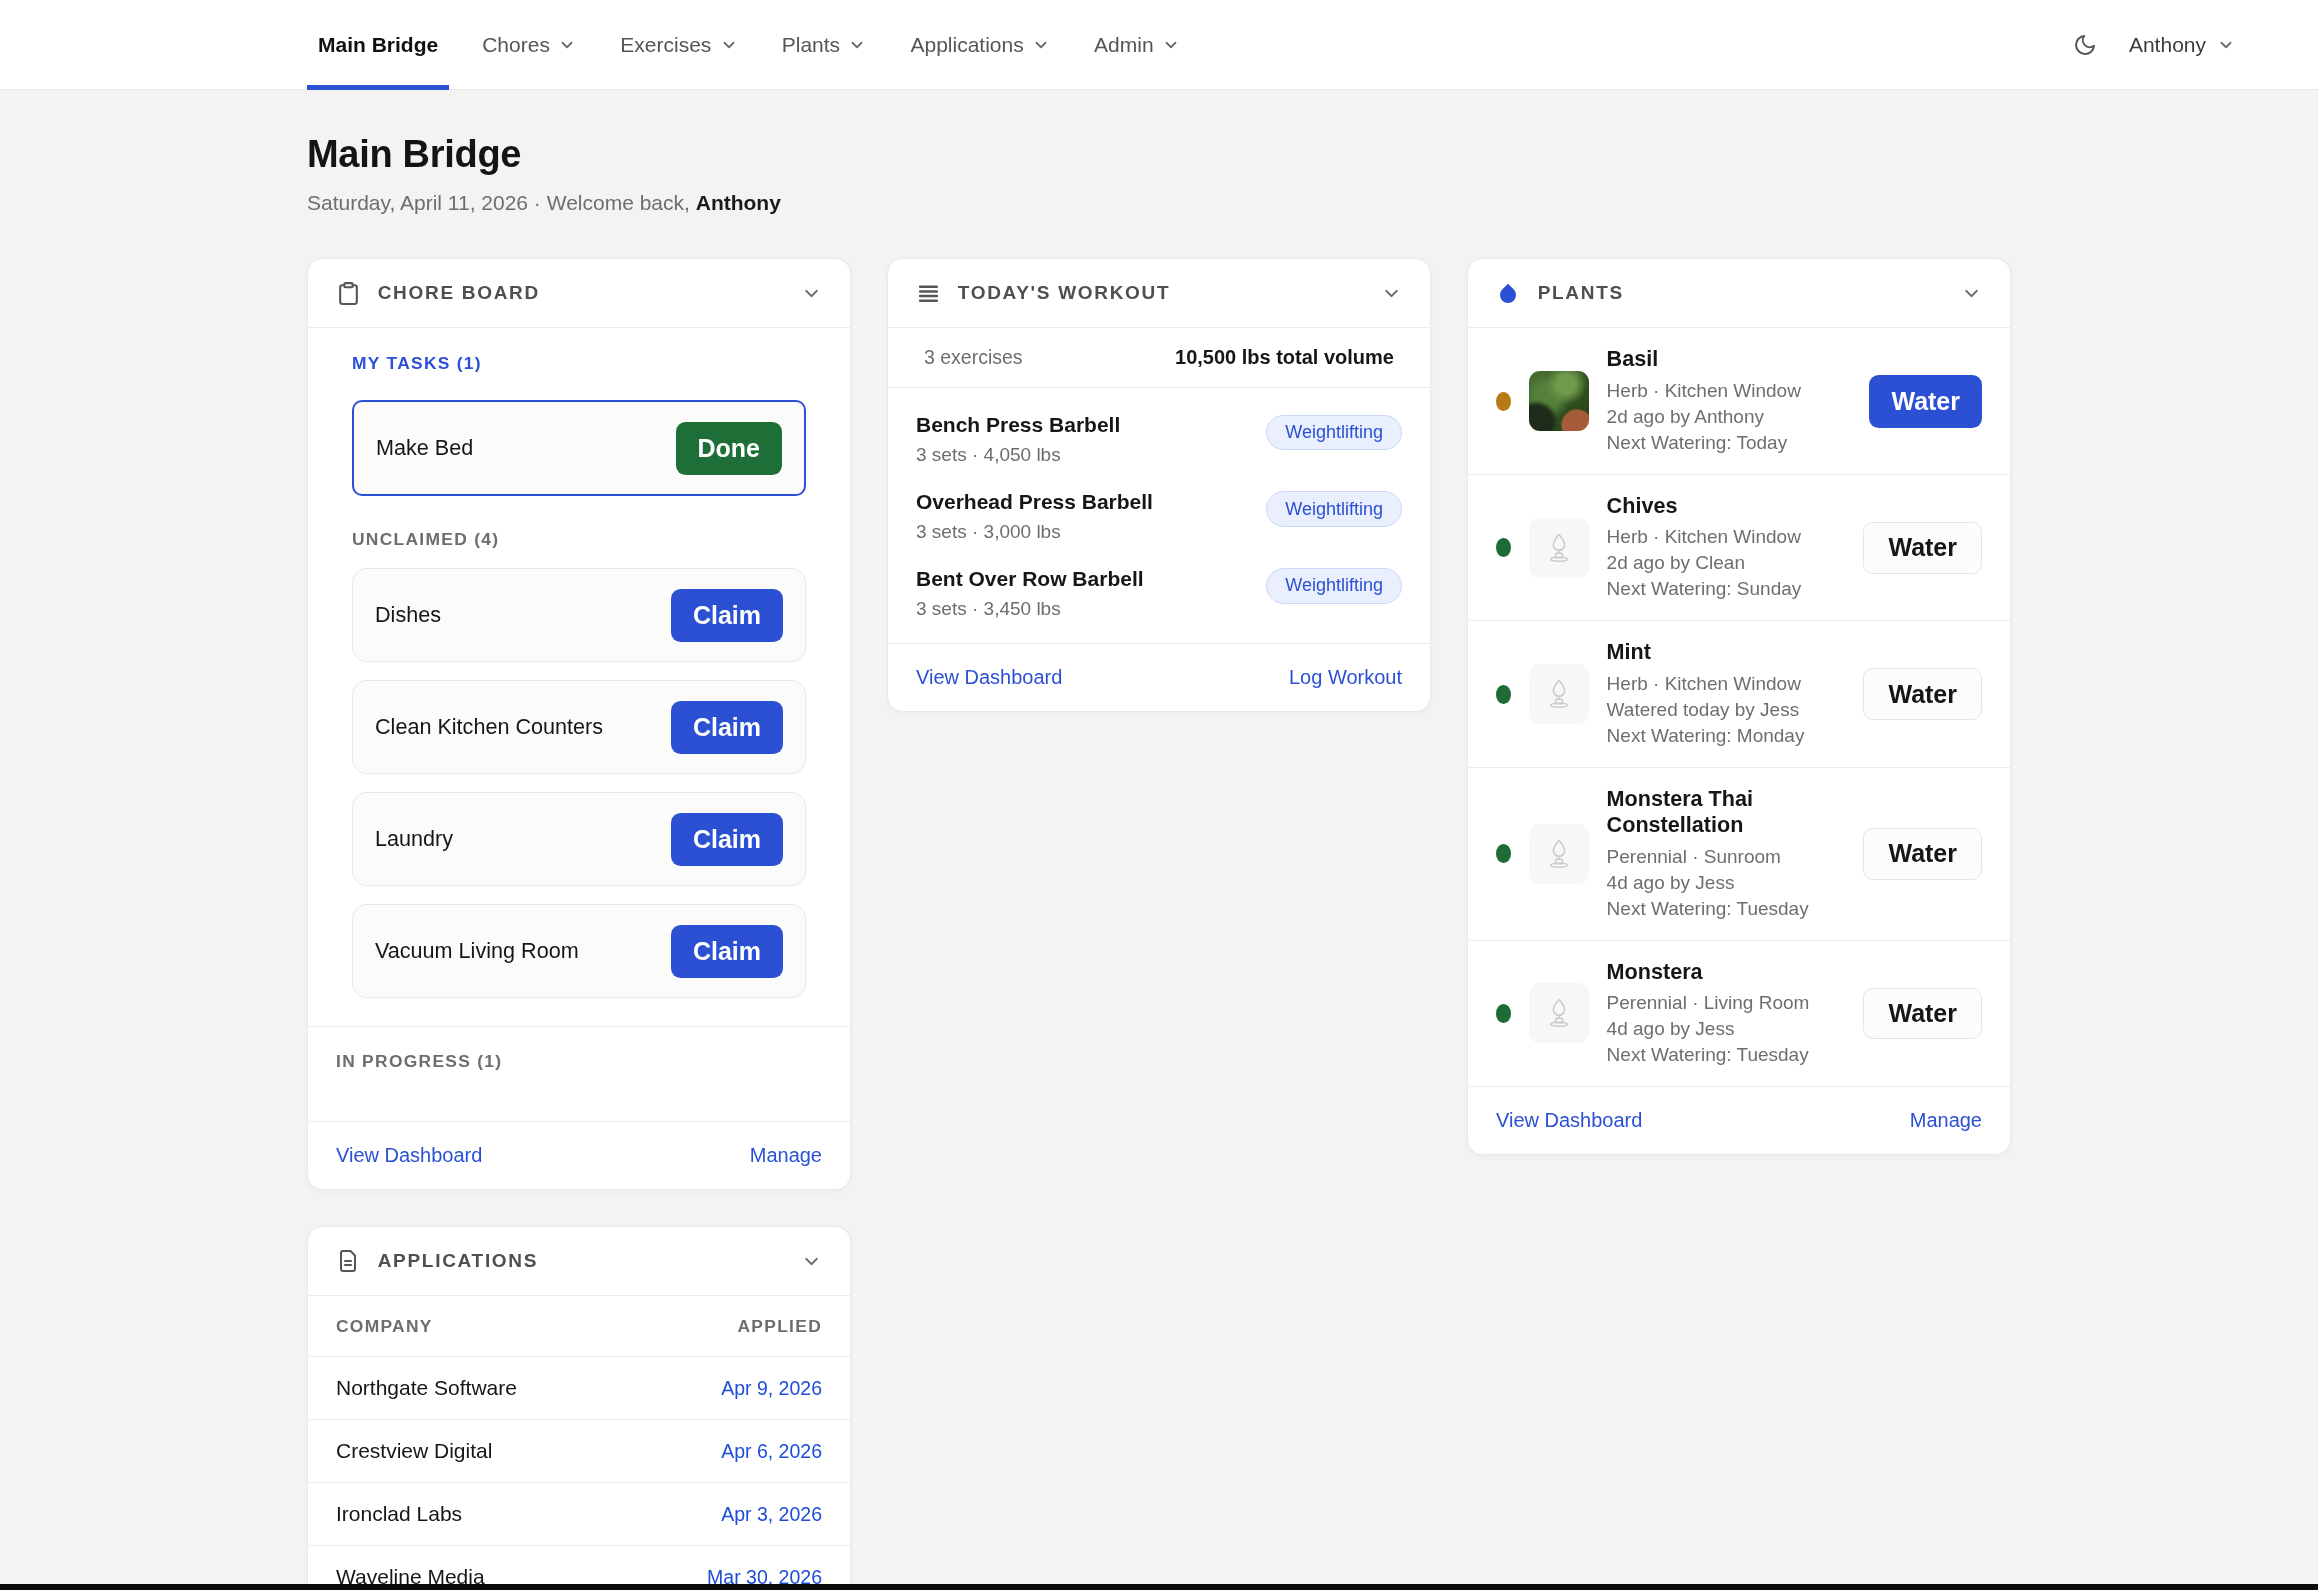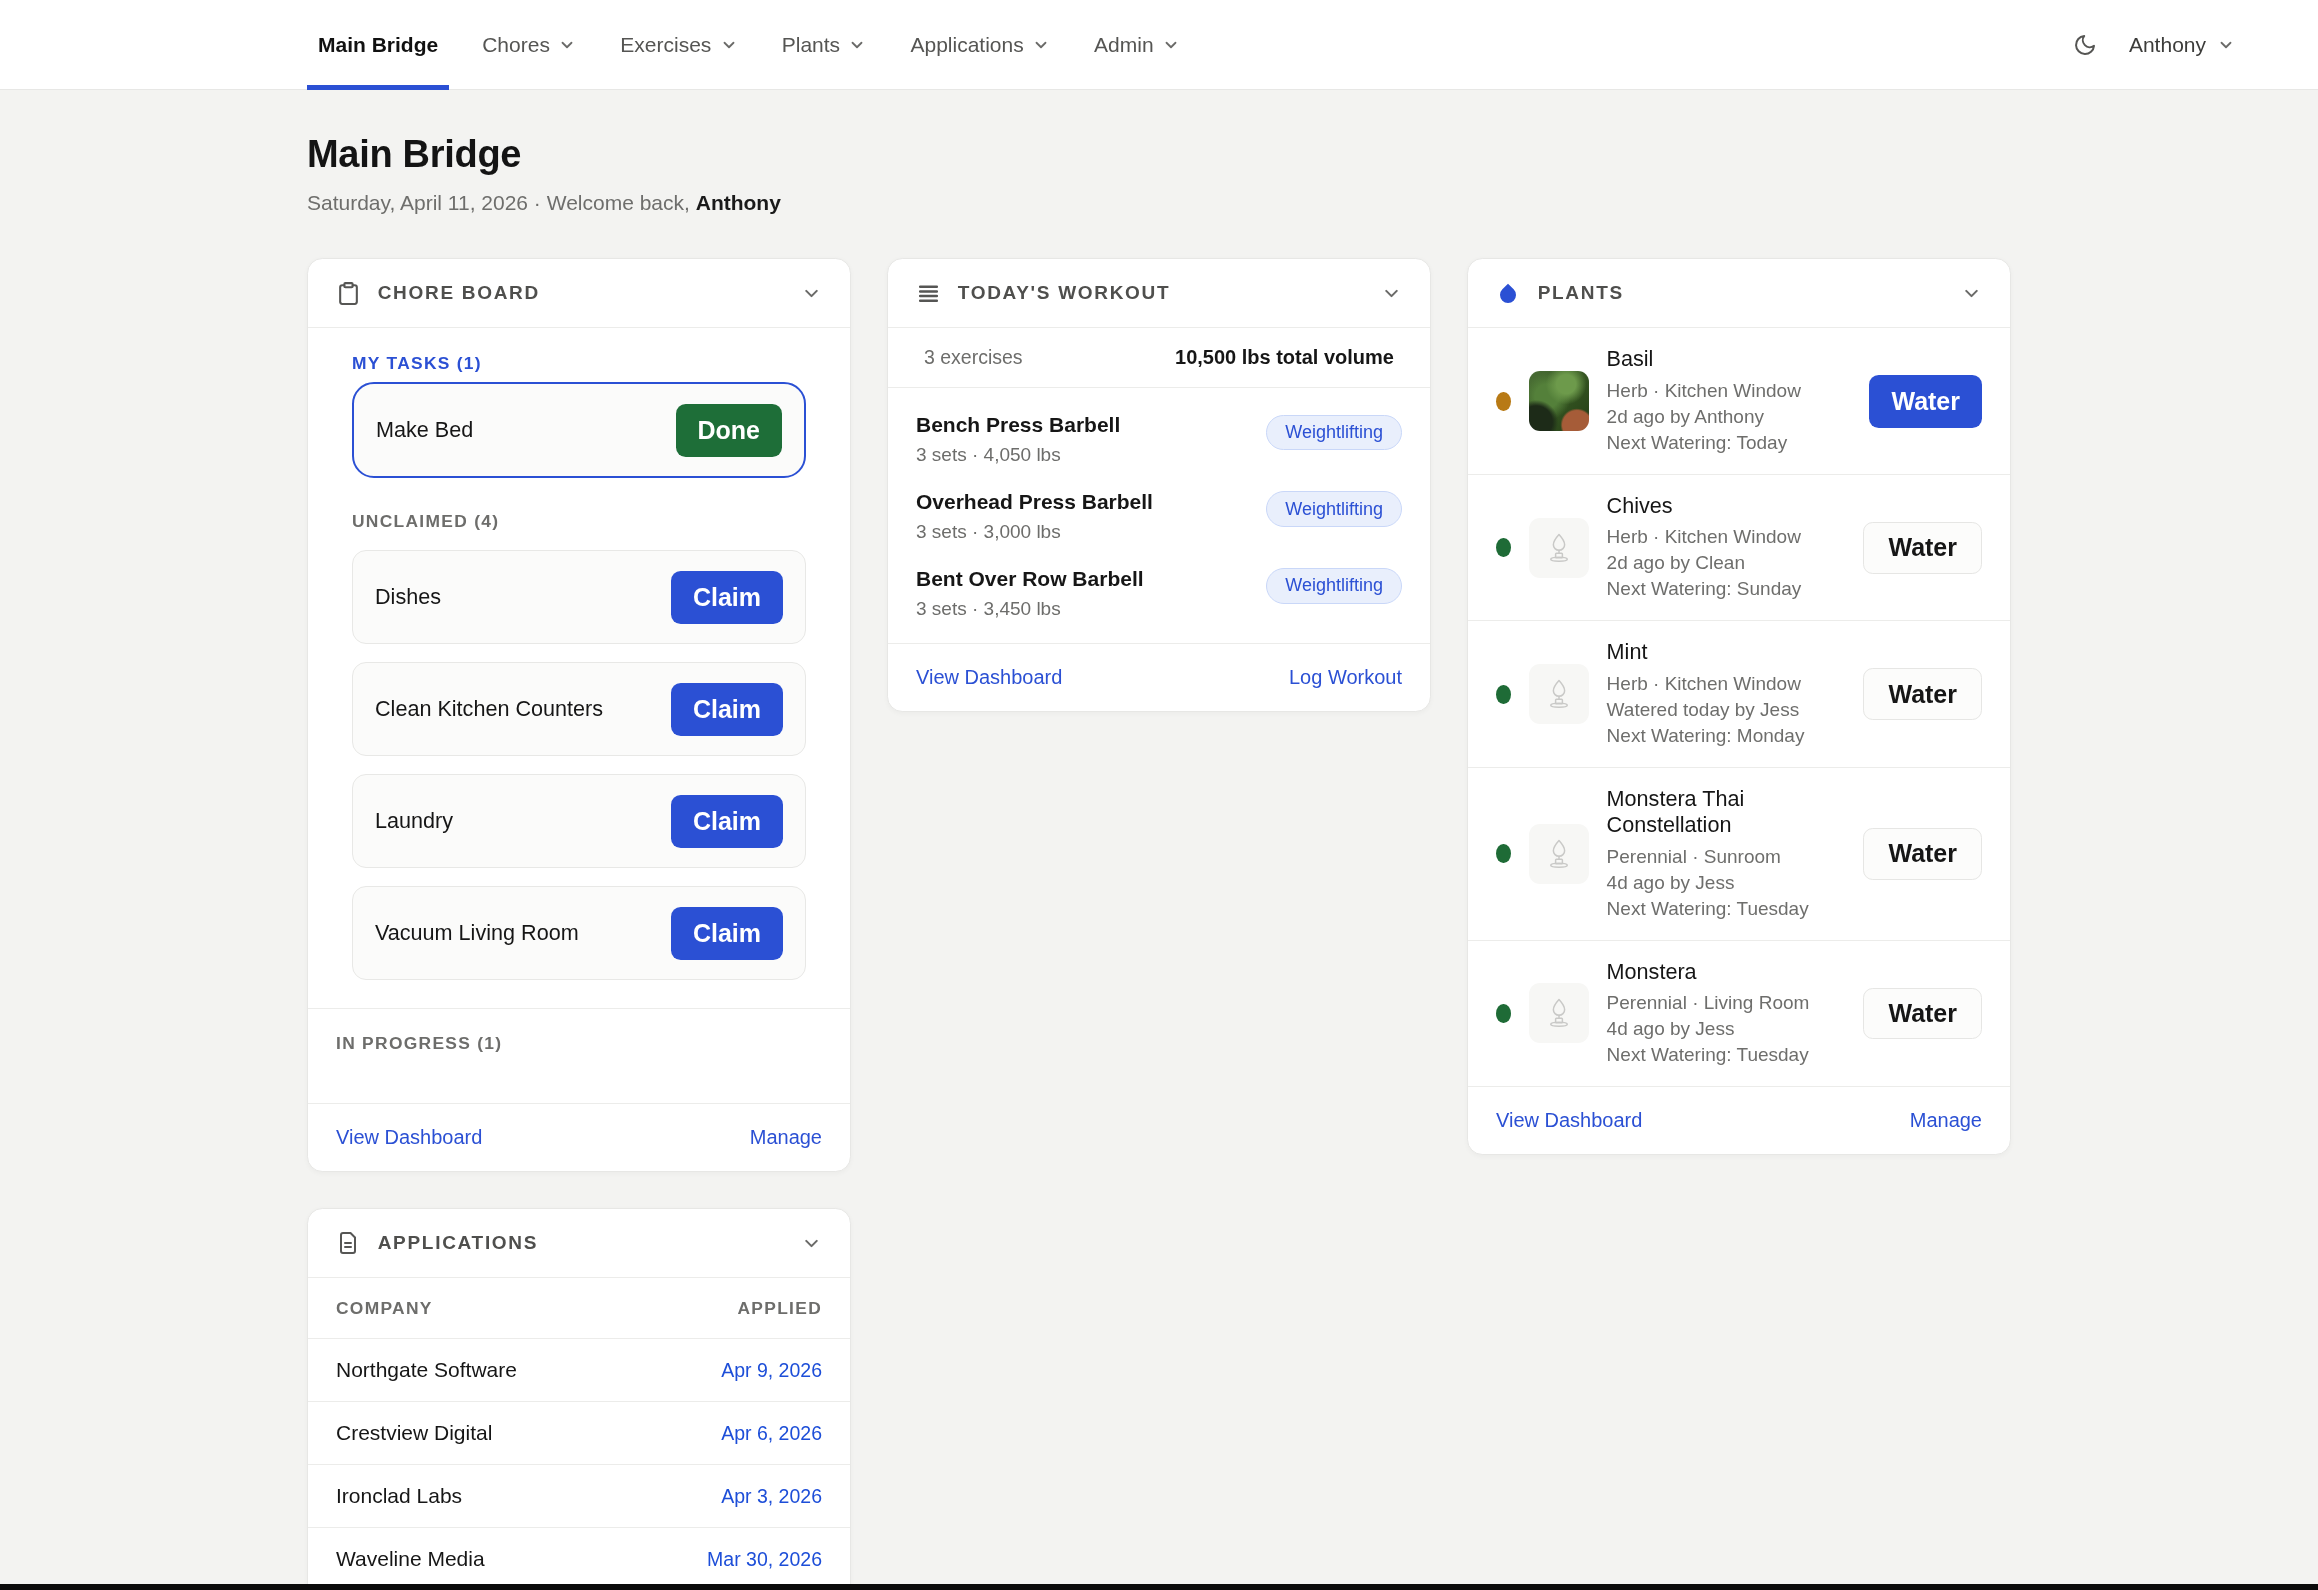--- a/index.html
+++ b/index.html
@@ -73,21 +73,21 @@
   }
   .btn-primary { background:#2b50d4; color:#ffffff; }
   .btn-success { background:#1e6e38; color:#ffffff; }
   .btn-outline { background:#fcfcfb; color:#161616; border:1.4px solid #e6e6e4; padding:10.4px 24px; }
   
   .chore-body { padding:25px 44px 28px; }
   .sec-label { font-size:17.4px; font-weight:700; letter-spacing:1.3px; text-transform:uppercase; }
   .sec-label.blue { color:#2b50d4; }
   .sec-label.gray { color:#6d6d6b; }
   .task-item {
-    margin-top:8px; background:#fbfbfa; border:2.1px solid #2b50d4; border-radius:22px;
+    margin-top:26px; background:#fbfbfa; border:2.1px solid #2b50d4; border-radius:10px;
     padding:19.5px 22px; display:flex; align-items:center; justify-content:space-between;
   }
   .chore-item {
     margin-top:18px; background:#fbfbfa; border:1.4px solid #e8e8e6; border-radius:14px;
     padding:19.5px 22px; display:flex; align-items:center; justify-content:space-between;
   }
   .chore-title { font-size:21.6px; color:#161616; }
   .unclaimed-label { display:block; margin-top:33px; }
   .in-progress { border-top:1.4px solid #ececea; padding:24px 28px 49px; }
   
@@ -115,21 +115,21 @@
   .thumb.photo {
     background:
       radial-gradient(circle at 80% 90%, #a65c38 0 20%, rgba(166,92,56,0) 23%),
       radial-gradient(circle at 12% 85%, #1d2b18 0 22%, rgba(29,43,24,0) 30%),
       radial-gradient(circle at 62% 22%, #6d9a4b 0 16%, rgba(109,154,75,0) 34%),
       radial-gradient(circle at 30% 42%, #54803a 0 22%, rgba(84,128,58,0) 44%),
       linear-gradient(135deg, #4a6e35, #31501f 60%, #243c16);
   }
   .thumb.placeholder { background:#f7f7f5; display:flex; align-items:center; justify-content:center; }
   .plant-info { flex:1; min-width:0; }
-  .plant-name { font-size:21.6px; font-weight:400; color:#161616; margin-bottom:5.6px; }
+  .plant-name { font-size:21.6px; font-weight:700; color:#161616; margin-bottom:5.6px; }
   .plant-meta { font-size:19px; color:#6e6e6c; line-height:26px; }
   .water-btn { margin-left:auto; }
   
   .tbl-head {
     display:flex; justify-content:space-between; padding:19.5px 28px;
     font-size:17.4px; font-weight:700; letter-spacing:1.3px; color:#6d6d6b;
     border-bottom:1.4px solid #ececea;
   }
   .tbl-row { display:flex; justify-content:space-between; align-items:center; padding:19px 28px; }
   .tbl-row + .tbl-row { border-top:1.4px solid #ececea; }

